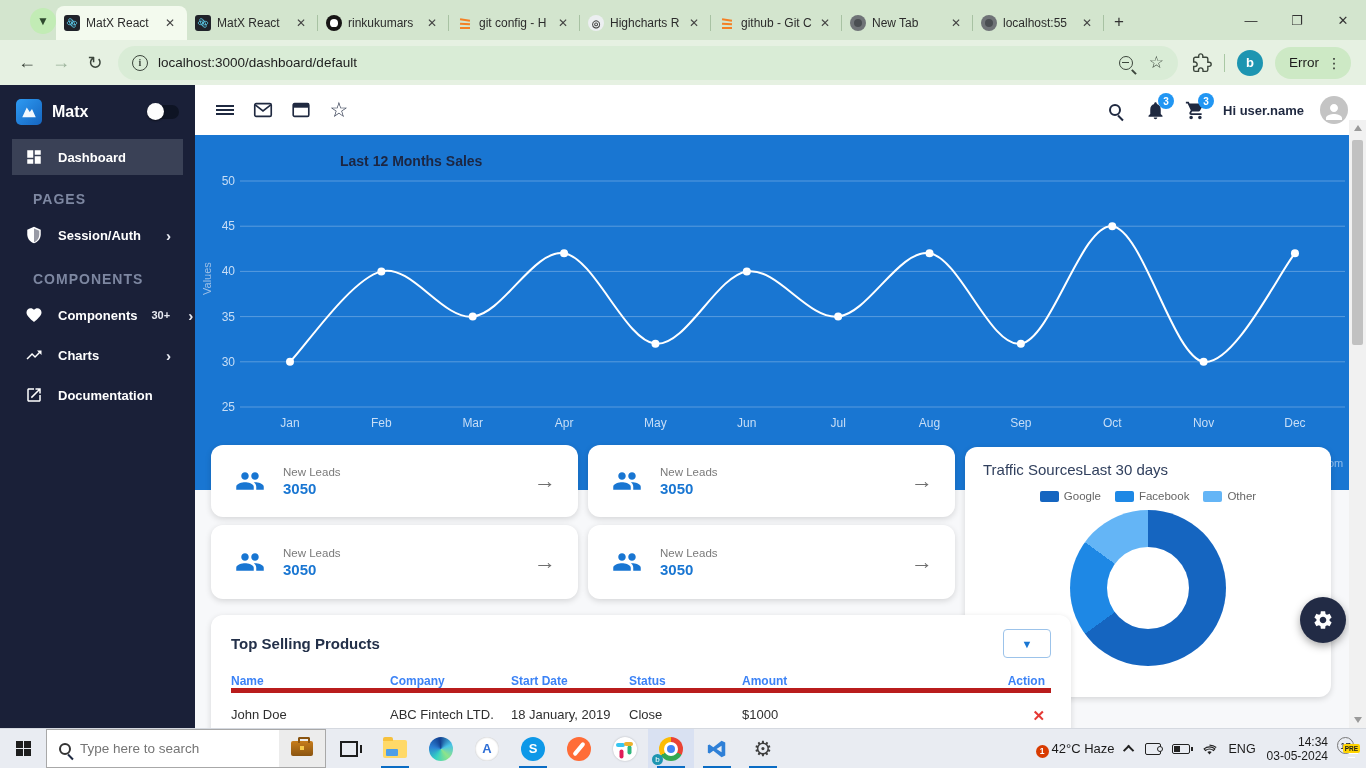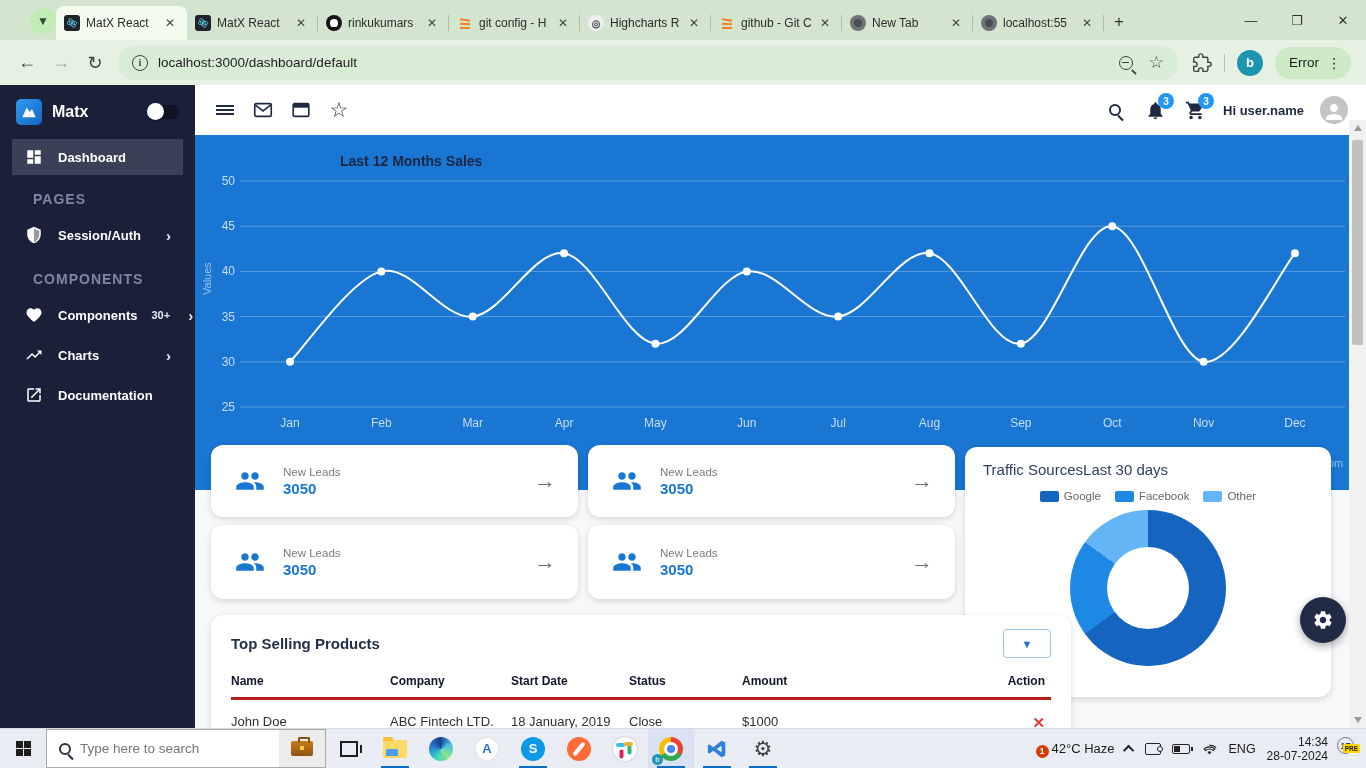--- a/index.html
+++ b/index.html
@@ -94,21 +94,21 @@
   .legend-item { display:flex; align-items:center; gap:5px; font-size:11.5px; color:#666; }
   .legend-swatch { width:19px; height:11px; border-radius:2px; }
   .donut { position:absolute; left:105px; top:63px; width:156px; height:156px; border-radius:50%; }
   .donut::after { content:""; position:absolute; left:37px; top:37px; width:82px; height:82px; border-radius:50%; background:#fff; }
 
   .table-card { left:16px; top:480px; width:860px; height:150px; padding:14px 20px; }
   .table-head-row { display:flex; align-items:center; }
   .table-title { font-size:15px; font-weight:bold; color:#233049; }
   .table-select { margin-left:auto; width:48px; height:29px; border:1px solid #9cc3ea; border-radius:4px; display:flex; align-items:center; justify-content:center; color:#1976d2; font-size:11px; background:#fff; }
   .tgrid { display:grid; grid-template-columns:159px 121px 118px 113px 150px 1fr; }
-  .tgrid.head { margin-top:16px; padding-bottom:9px; border-bottom:3px solid #b91c1c; font-size:12px; font-weight:bold; color:#0f172a; }
+  .tgrid.head { margin-top:16px; border-bottom:5px solid #b91c1c; font-size:12px; font-weight:bold; color:#3b82f6; }
   .tgrid.row { padding-top:14px; font-size:13px; color:#2f2f2f; }
   .cell-action { text-align:right; padding-right:6px; }
   .x-red { color:#e53935; font-weight:bold; font-size:15px; }
 
   .fab { position:absolute; left:1105px; top:512px; width:46px; height:46px; border-radius:50%; background:#222b45; display:flex; align-items:center; justify-content:center; box-shadow:0 3px 8px rgba(0,0,0,.35); z-index:6; }
 
   
   .scrollbar { position:absolute; right:0; top:35px; bottom:0; width:17px; background:#f1f1f1; z-index:7; display:flex; flex-direction:column; align-items:center; }
   .sb-arrow { width:0; height:0; border-left:4px solid transparent; border-right:4px solid transparent; margin:5px 0; }
   .sb-up { border-bottom:6px solid #9a9a9a; }
@@ -597,21 +597,21 @@
     <span class="cast-ic"></span>
     <span class="batt-ic"></span>
     <svg width="17" height="14" viewBox="0 0 24 20">
         <path d="M12 18l3-3.7c-.8-.7-1.85-1.1-3-1.1s-2.2.4-3 1.1L12 18z" fill="#222"></path>
         <path d="M12 10c2.2 0 4.2.8 5.8 2.1l1.9-2.3C17.6 8 14.9 7 12 7S6.4 8 4.3 9.8l1.9 2.3C7.8 10.8 9.8 10 12 10z" fill="none" stroke="#222" stroke-width="1.6"></path>
         <path d="M12 4.5c3.7 0 7 1.3 9.6 3.4" fill="none" stroke="#222" stroke-width="1.6"></path>
       </svg>
     <span class="lang">ENG</span>
     <span class="clock">
       <div>14:34</div>
-      <div>28-07-2024</div>
+      <div>03-05-2024</div>
     </span>
     <span style="position:relative;margin-left:6px;">
       <span class="notif-ic"><i></i><i></i></span>
       <span class="notif-count">17</span>
     </span>
     <span style="position:relative;">
       <span class="copilot-ic"></span>
       <span class="pre-tag">PRE</span>
     </span>
   </div>

